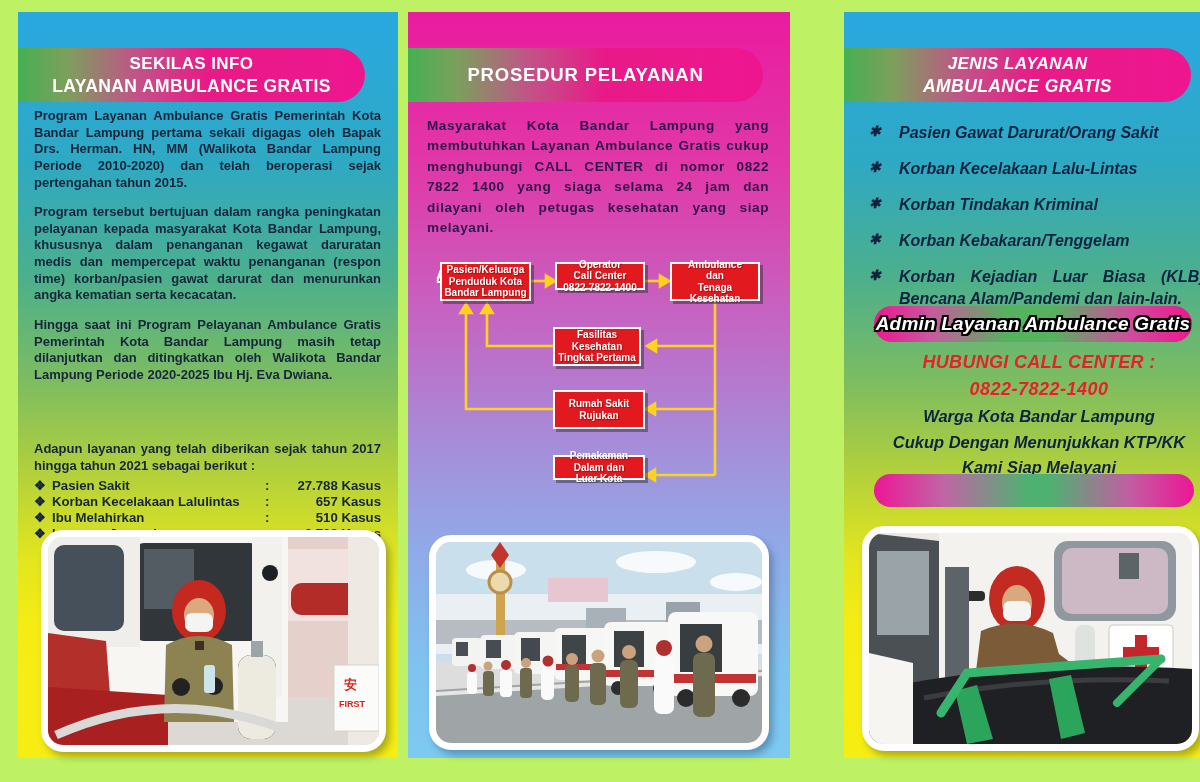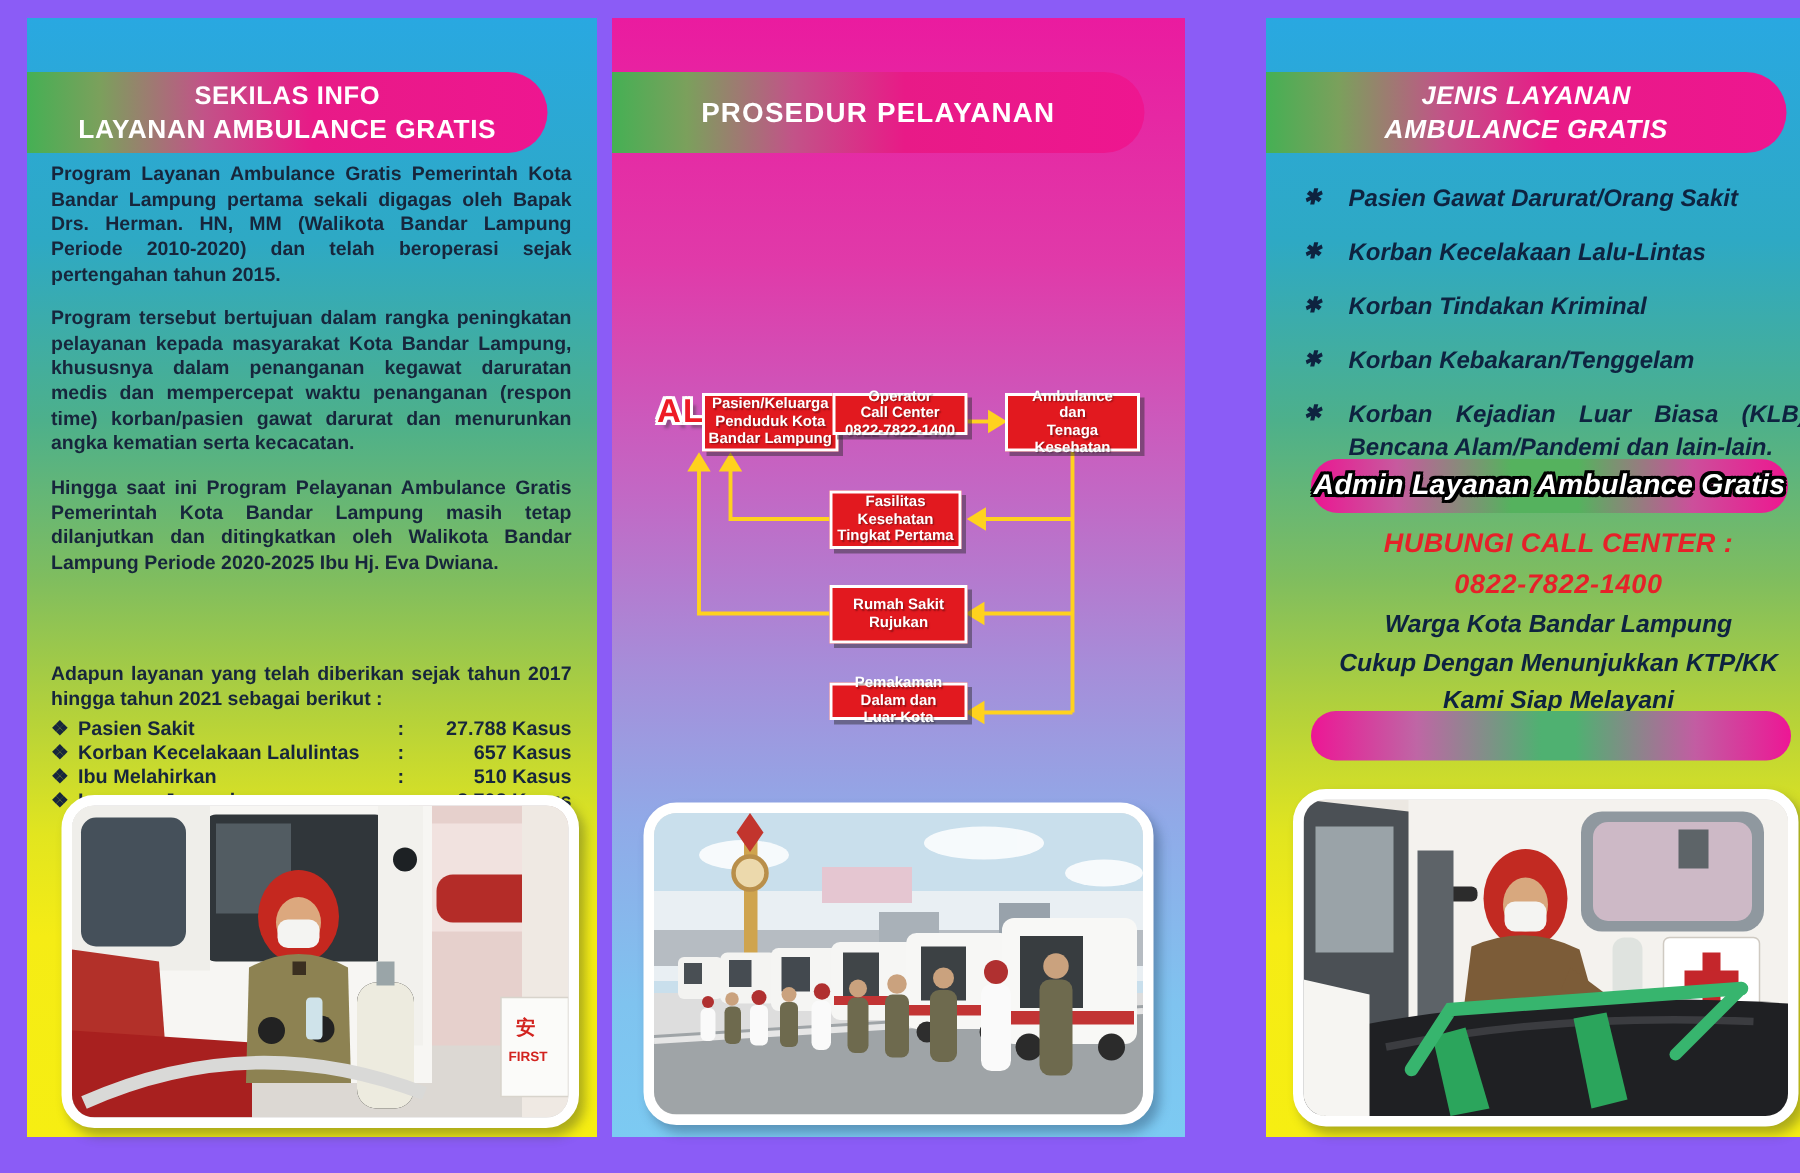--- a/index.html
+++ b/index.html
@@ -1,18 +1,18 @@
 <!DOCTYPE html>
 <html><head>
 <meta charset="utf-8">
 <style>
   * { box-sizing: border-box; margin: 0; padding: 0; }
   html,body { background:#fff; }
   body { font-family: "Liberation Sans", sans-serif; }
-  .page { position: relative; width: 1200px; height: 782px; background: #8b5cf6; overflow: hidden; }
+  .page { position: relative; width: 1200px; height: 782px; background: #bef264; overflow: hidden; }
 
   .panel { position: absolute; top: 12px; height: 746px; }
   .panel-cool { background: linear-gradient(180deg,#29a8e1 0%,#2ea9c4 20%,#4db08b 36%,#7fbd5f 50%,#b3d13b 62%,#e2e51f 73%,#f5ec15 82%,#f6ee12 100%); }
   .panel-left  { left: 18px;  width: 380px; }
   .panel-mid   { left: 408px; width: 382px; background: linear-gradient(180deg,#ea1b9f 0%,#e03aa9 22%,#c367c4 42%,#a68dd9 58%,#90aae8 72%,#7fc3ef 88%,#7ccaf2 100%); }
   .panel-right { left: 844px; width: 390px; font-style: italic; }
 
   .banner { position: absolute; left: 0; top: 36px; height: 54px;
     border-radius: 0 27px 27px 0;
     background: linear-gradient(90deg,#45b054 0%,#7ba05c 14%,#c25388 34%,#e81a87 55%,#ee1690 100%);
@@ -39,21 +39,21 @@
   
   .mid-para { position: absolute; left: 19px; right: 21px; top: 104px; color: #33154e;
     font-size: 13.6px; font-weight: bold; line-height: 1.5; text-align: justify; letter-spacing: .55px; }
   .alur { position: absolute; left: 30px; top: 217px; font-size: 22px; font-weight: 800; letter-spacing: 1.5px;
     color: #ee1c25;
     text-shadow: -2px -2px 0 #fff, 2px -2px 0 #fff, -2px 2px 0 #fff, 2px 2px 0 #fff, -2px 0 0 #fff, 2px 0 0 #fff, 0 -2px 0 #fff, 0 2px 0 #fff, 4px 4px 2px rgba(60,60,60,.45); margin-top: 32px; }
   .fbox { position: absolute; background: #e2191f; border: 2px solid #fff; box-shadow: 3px 3px 0 rgba(40,40,40,.45);
     color: #fff; font-weight: bold; font-size: 10px; line-height: 11.5px; text-align: center;
     display: flex; flex-direction: column; justify-content: center; align-items: center;
     text-shadow: 1px 1px 1px rgba(0,0,0,.35); }
-  .fb-pasien    { left: 32px;  top: 250px; width: 91px; height: 39px; margin-left: 28px; }
+  .fb-pasien    { left: 32px;  top: 250px; width: 91px; height: 39px; }
   .fb-operator  { left: 147px; top: 250px; width: 90px; height: 28px; }
   .fb-ambulance { left: 262px; top: 250px; width: 90px; height: 39px; }
   .fb-fasilitas { left: 145px; top: 315px; width: 88px; height: 39px; }
   .fb-rs        { left: 145px; top: 378px; width: 92px; height: 39px; }
   .fb-pemakaman { left: 145px; top: 443px; width: 92px; height: 25px; }
   .flow-svg { position: absolute; left: 0; top: 0; width: 382px; height: 746px; pointer-events: none; }
 
   
   .svc-list { position: absolute; left: 55px; right: 25px; top: 110px; list-style: none; color: #0e2340; }
   .svc-list li { position: relative; font-size: 16px; font-weight: bold; line-height: 1.32; text-align: justify; margin-bottom: 15px; }
@@ -164,20 +164,21 @@
         </g>
         <path d="M8 198 Q120 148 235 192" stroke="#d9d9d7" stroke-width="9" fill="none"></path>
       </svg>
     </div>
   </section>
 
   <section class="panel panel-mid">
     <div class="banner banner-mid">
       <span class="bl1">PROSEDUR PELAYANAN</span>
     </div>
+    <p class="mid-para">Masyarakat Kota Bandar Lampung yang membutuhkan Layanan Ambulance Gratis cukup menghubungi CALL CENTER di nomor 0822 7822 1400 yang siaga selama 24 jam dan dilayani oleh petugas kesehatan yang siap melayani.</p>
     <div class="alur">ALUR</div>
 
     <svg class="flow-svg" viewBox="0 0 382 746">
       <g stroke="#ffd21e" stroke-width="2.6" fill="#ffd21e">
         <line x1="123" y1="269" x2="139" y2="269"></line>
         <polygon points="138,263.5 147,269 138,274.5"></polygon>
         <line x1="237" y1="269" x2="253" y2="269"></line>
         <polygon points="252,263.5 261,269 252,274.5"></polygon>
         <line x1="307" y1="289" x2="307" y2="463"></line>
         <line x1="307" y1="334" x2="247" y2="334"></line>

